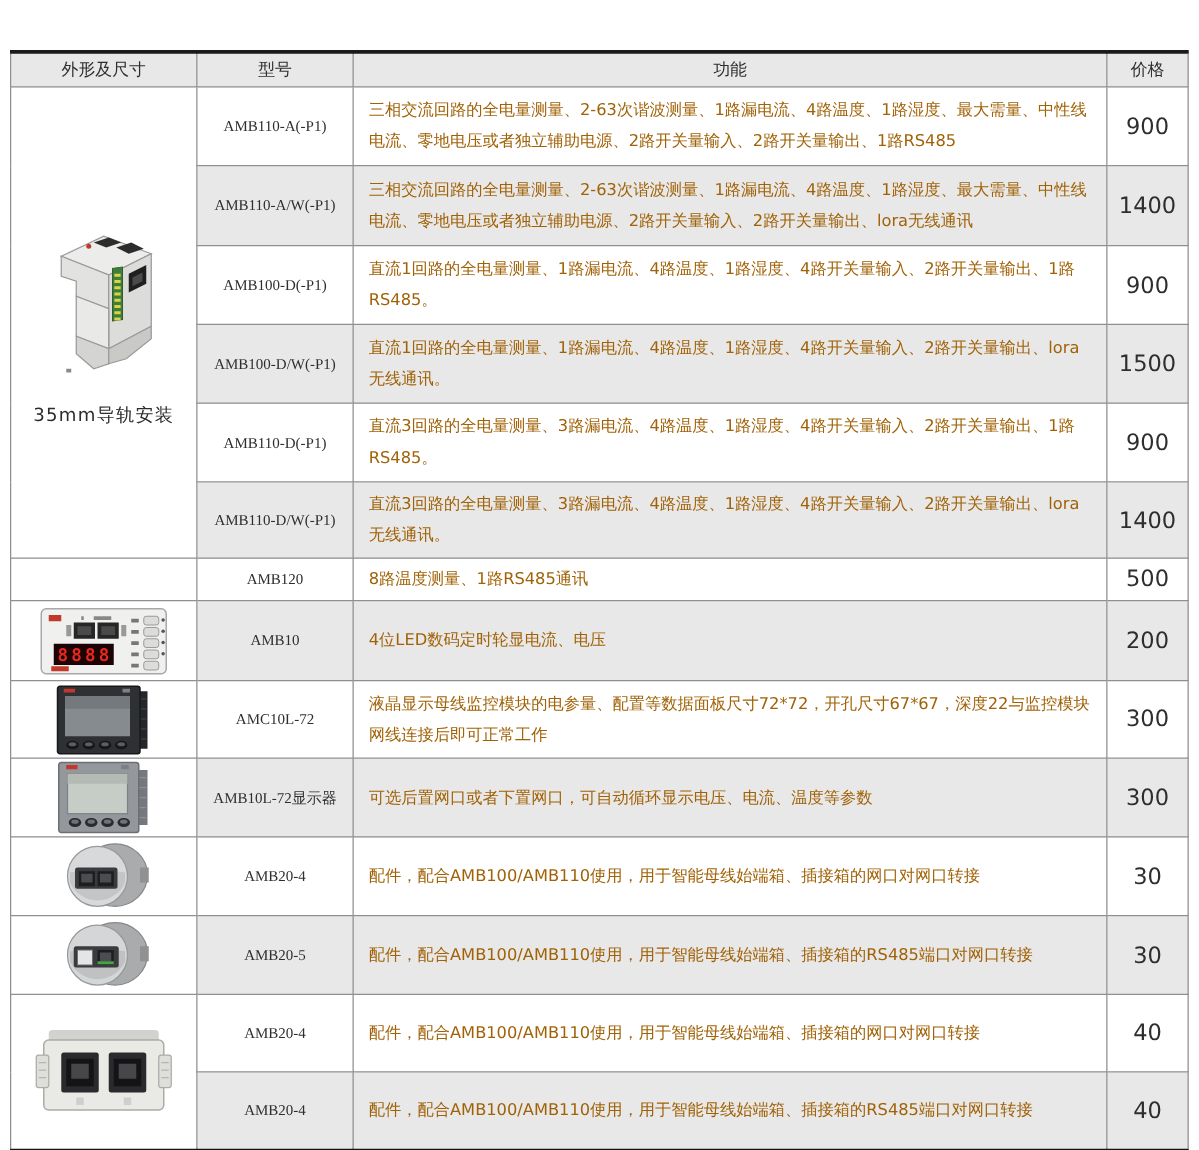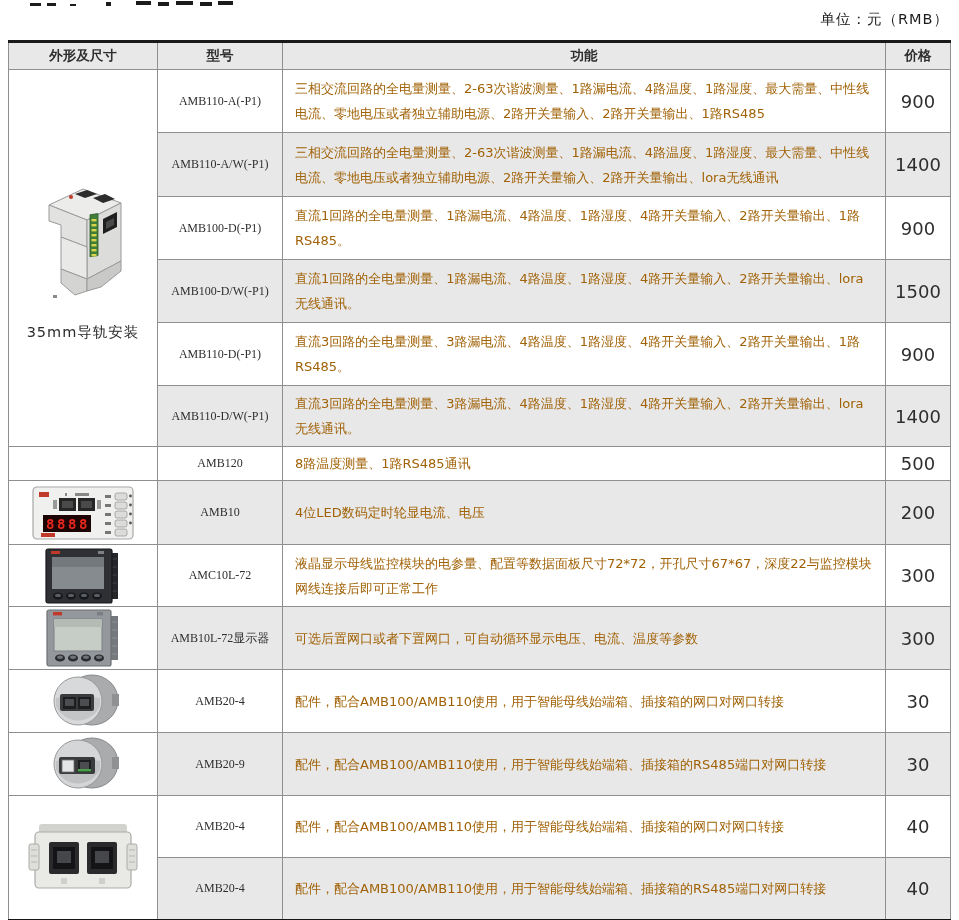--- a/index.html
+++ b/index.html
@@ -6,55 +6,41 @@
   .page{position:relative;width:959px;height:920px;background:#ffffff;overflow:hidden;
         font-family:"DejaVu Sans","Liberation Sans",sans-serif;color:#333;}
   
   .topbar{position:absolute;top:0;left:0;width:100%;height:40px;}
   .clipped-heading{position:absolute;top:0;left:10px;}
   .unit-label{position:absolute;top:10px;right:10px;font-size:14.5px;color:#1d1d1d;letter-spacing:1px;}
   
   table.price{position:absolute;top:40px;left:8px;width:942px;border-collapse:collapse;table-layout:fixed;
       border-top:3px solid #1a1a1a;border-bottom:3px solid #151515;border-left:1px solid #9a9a9a;border-right:1px solid #9a9a9a;}
   table.price td,table.price th{border:1px solid #8f8f8f;box-sizing:border-box;vertical-align:middle;}
-  thead th{background:#e8e8e8;height:28px;font-weight:bold;font-size:13.5px;color:#2e2e2e;border-bottom:2px solid #6f6f6f;}
+  thead th{background:#e8e8e8;height:28px;font-weight:normal;font-size:13.5px;color:#2e2e2e;border-bottom:2px solid #6f6f6f;}
   tbody tr:nth-child(even) td{background:#e8e8e8;}
   tbody tr:nth-child(odd) td{background:#ffffff;}
   td.c-img{background:#ffffff !important;text-align:right;vertical-align:middle;}
   td.c-model{width:125px;text-align:center;font-size:12px;color:#2e2e2e;font-family:Liberation Serif, serif;letter-spacing:0px;}
   td.c-func{width:603px;font-size:13px;color:#a16207;padding:4px 12px;line-height:25px;text-align:left;}
   td.c-price{width:65px;text-align:center;font-size:18px;color:#2e2e2e;}
   col.col-shape{width:149px;}
   col.col-model{width:125px;}
   col.col-func{width:603px;}
   col.col-price{width:65px;}
   .h63 td{height:63px;} .h61 td{height:61px;} .h64 td{height:64px;} .h62 td{height:62px;} .h30 td{height:30px;}
   .img-stack{display:flex;flex-direction:column;align-items:center;justify-content:center;gap:18px;}
   .img-caption{font-size:14.5px;color:#2c2c2c;letter-spacing:1px;}
   svg{display:block;}
 </style>
 </head>
 <body>
 
 <div class="page">
 
-  <div class="topbar">
-    <svg class="clipped-heading" width="250" height="8" viewBox="0 0 250 8">
-      <rect x="20" y="3" width="11" height="3" fill="#1c1c1c"></rect>
-      <rect x="37" y="3" width="9" height="3" fill="#1c1c1c"></rect>
-      <rect x="60" y="4" width="6" height="2" fill="#1c1c1c"></rect>
-      <rect x="96" y="2" width="5" height="4" fill="#1c1c1c"></rect>
-      <rect x="126" y="1" width="15" height="4" fill="#1c1c1c"></rect>
-      <rect x="148" y="2" width="11" height="4" fill="#1c1c1c"></rect>
-      <rect x="166" y="1" width="17" height="4" fill="#1c1c1c"></rect>
-      <rect x="190" y="2" width="12" height="4" fill="#1c1c1c"></rect>
-      <rect x="208" y="1" width="15" height="4" fill="#1c1c1c"></rect>
-    </svg>
-    <div class="unit-label">单位：元（RMB）</div>
-  </div>
 
   <table class="price">
     <colgroup>
         <col class="col-shape">
         <col class="col-model">
         <col class="col-func">
         <col class="col-price">
       </colgroup>
     <thead>
       <tr>
@@ -268,21 +254,21 @@
             <ellipse cx="38" cy="29" rx="24" ry="24" fill="#d4d6d8" stroke="#97999b" stroke-width="1"></ellipse>
             <path d="M16,34 a24,24 0 0 0 44,0 l0,-8 a50,20 0 0 0 -44,0 z" fill="#bfc1c3"></path>
             <rect x="19" y="22" width="36" height="17" rx="2" fill="#3a3b3d"></rect>
             <rect x="22" y="25" width="12" height="12" fill="#e4e5e6" stroke="#6c6e70" stroke-width="0.8"></rect>
             <rect x="38" y="25" width="13" height="12" fill="#1d1e20"></rect>
             <rect x="40" y="27" width="9" height="7" fill="#4c4d50"></rect>
             <rect x="38" y="34" width="13" height="2.5" fill="#49a24a"></rect>
             <rect x="72" y="22" width="7" height="12" fill="#8f9193"></rect>
           </svg>
         </td>
-        <td class="c-model">AMB20-9</td>
+        <td class="c-model">AMB20-5</td>
         <td class="c-func">配件，配合AMB100/AMB110使用，用于智能母线始端箱、插接箱的RS485端口对网口转接</td>
         <td class="c-price">30</td>
       </tr>
       <tr class="h62">
         <td class="c-img" rowspan="2">
           <svg style="margin:0 auto" width="112" height="80" viewBox="0 0 112 80">
             <rect x="12" y="6" width="88" height="14" rx="3" fill="#d2d2cf"></rect>
             <rect x="8" y="14" width="96" height="56" rx="4" fill="#e9e9e6" stroke="#ababa8" stroke-width="1.2"></rect>
             <rect x="2" y="26" width="10" height="26" rx="2" fill="#dededb" stroke="#ababa8" stroke-width="1"></rect>
             <rect x="100" y="26" width="10" height="26" rx="2" fill="#dededb" stroke="#ababa8" stroke-width="1"></rect>

